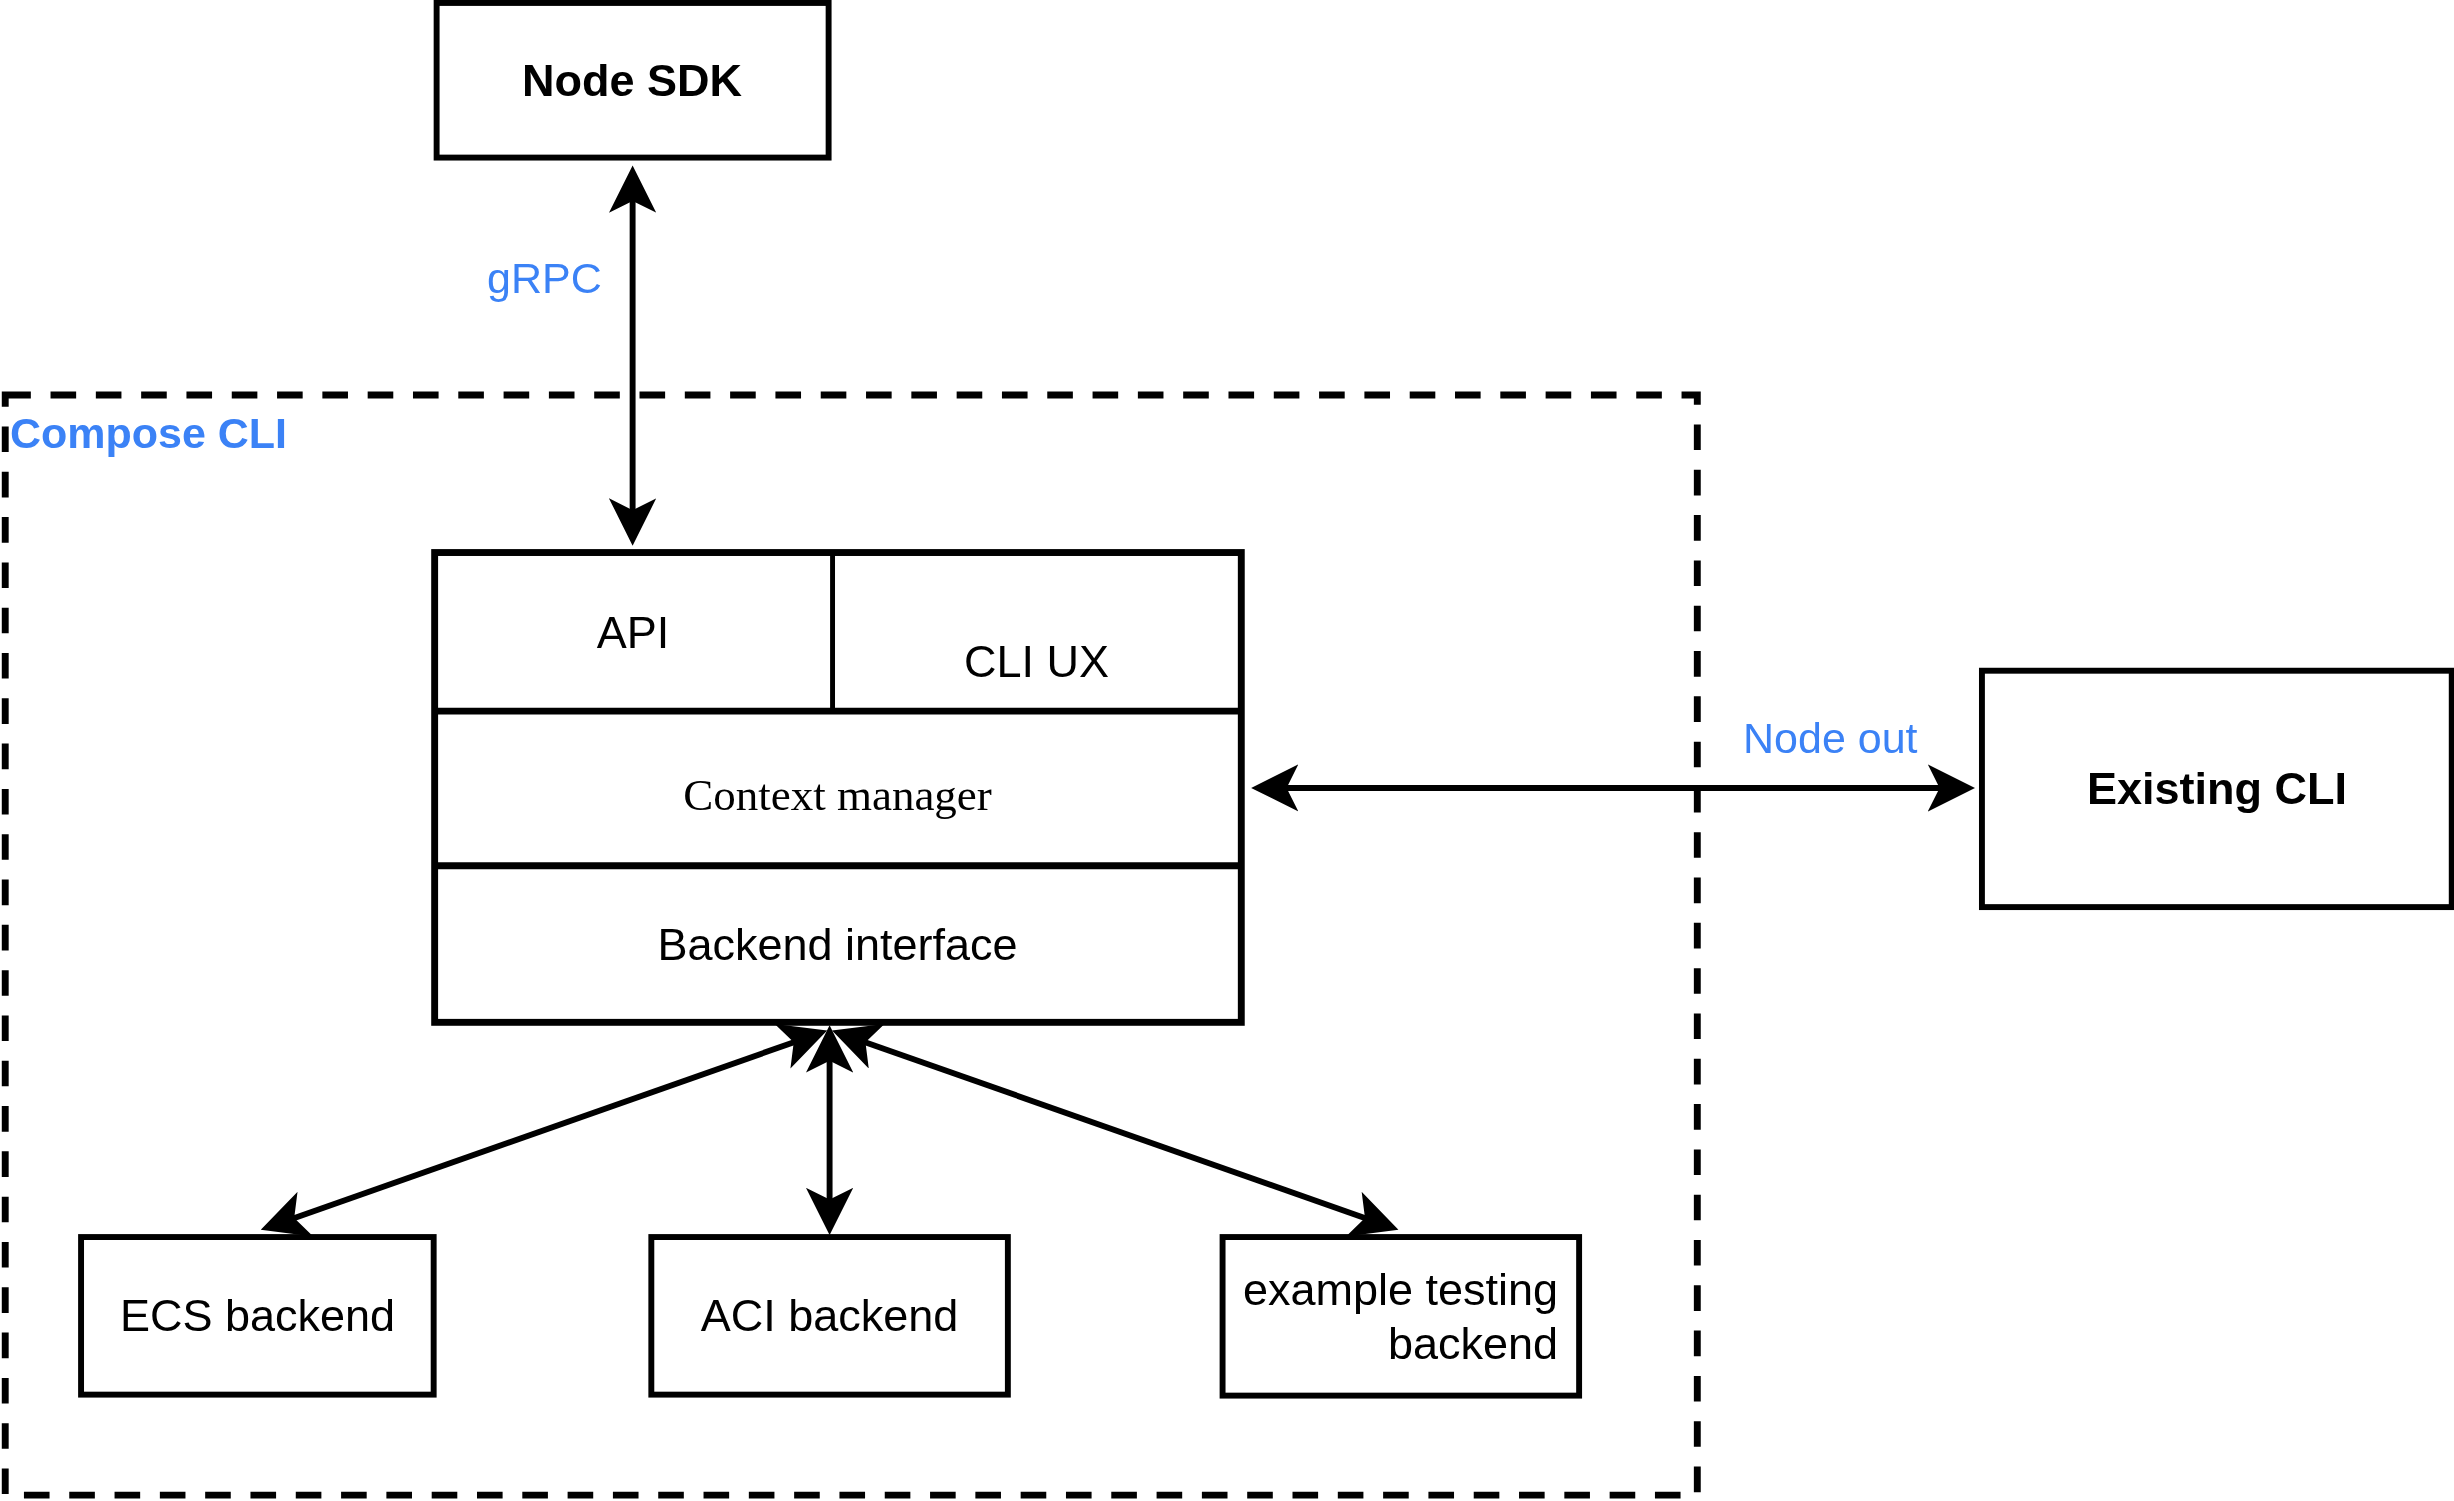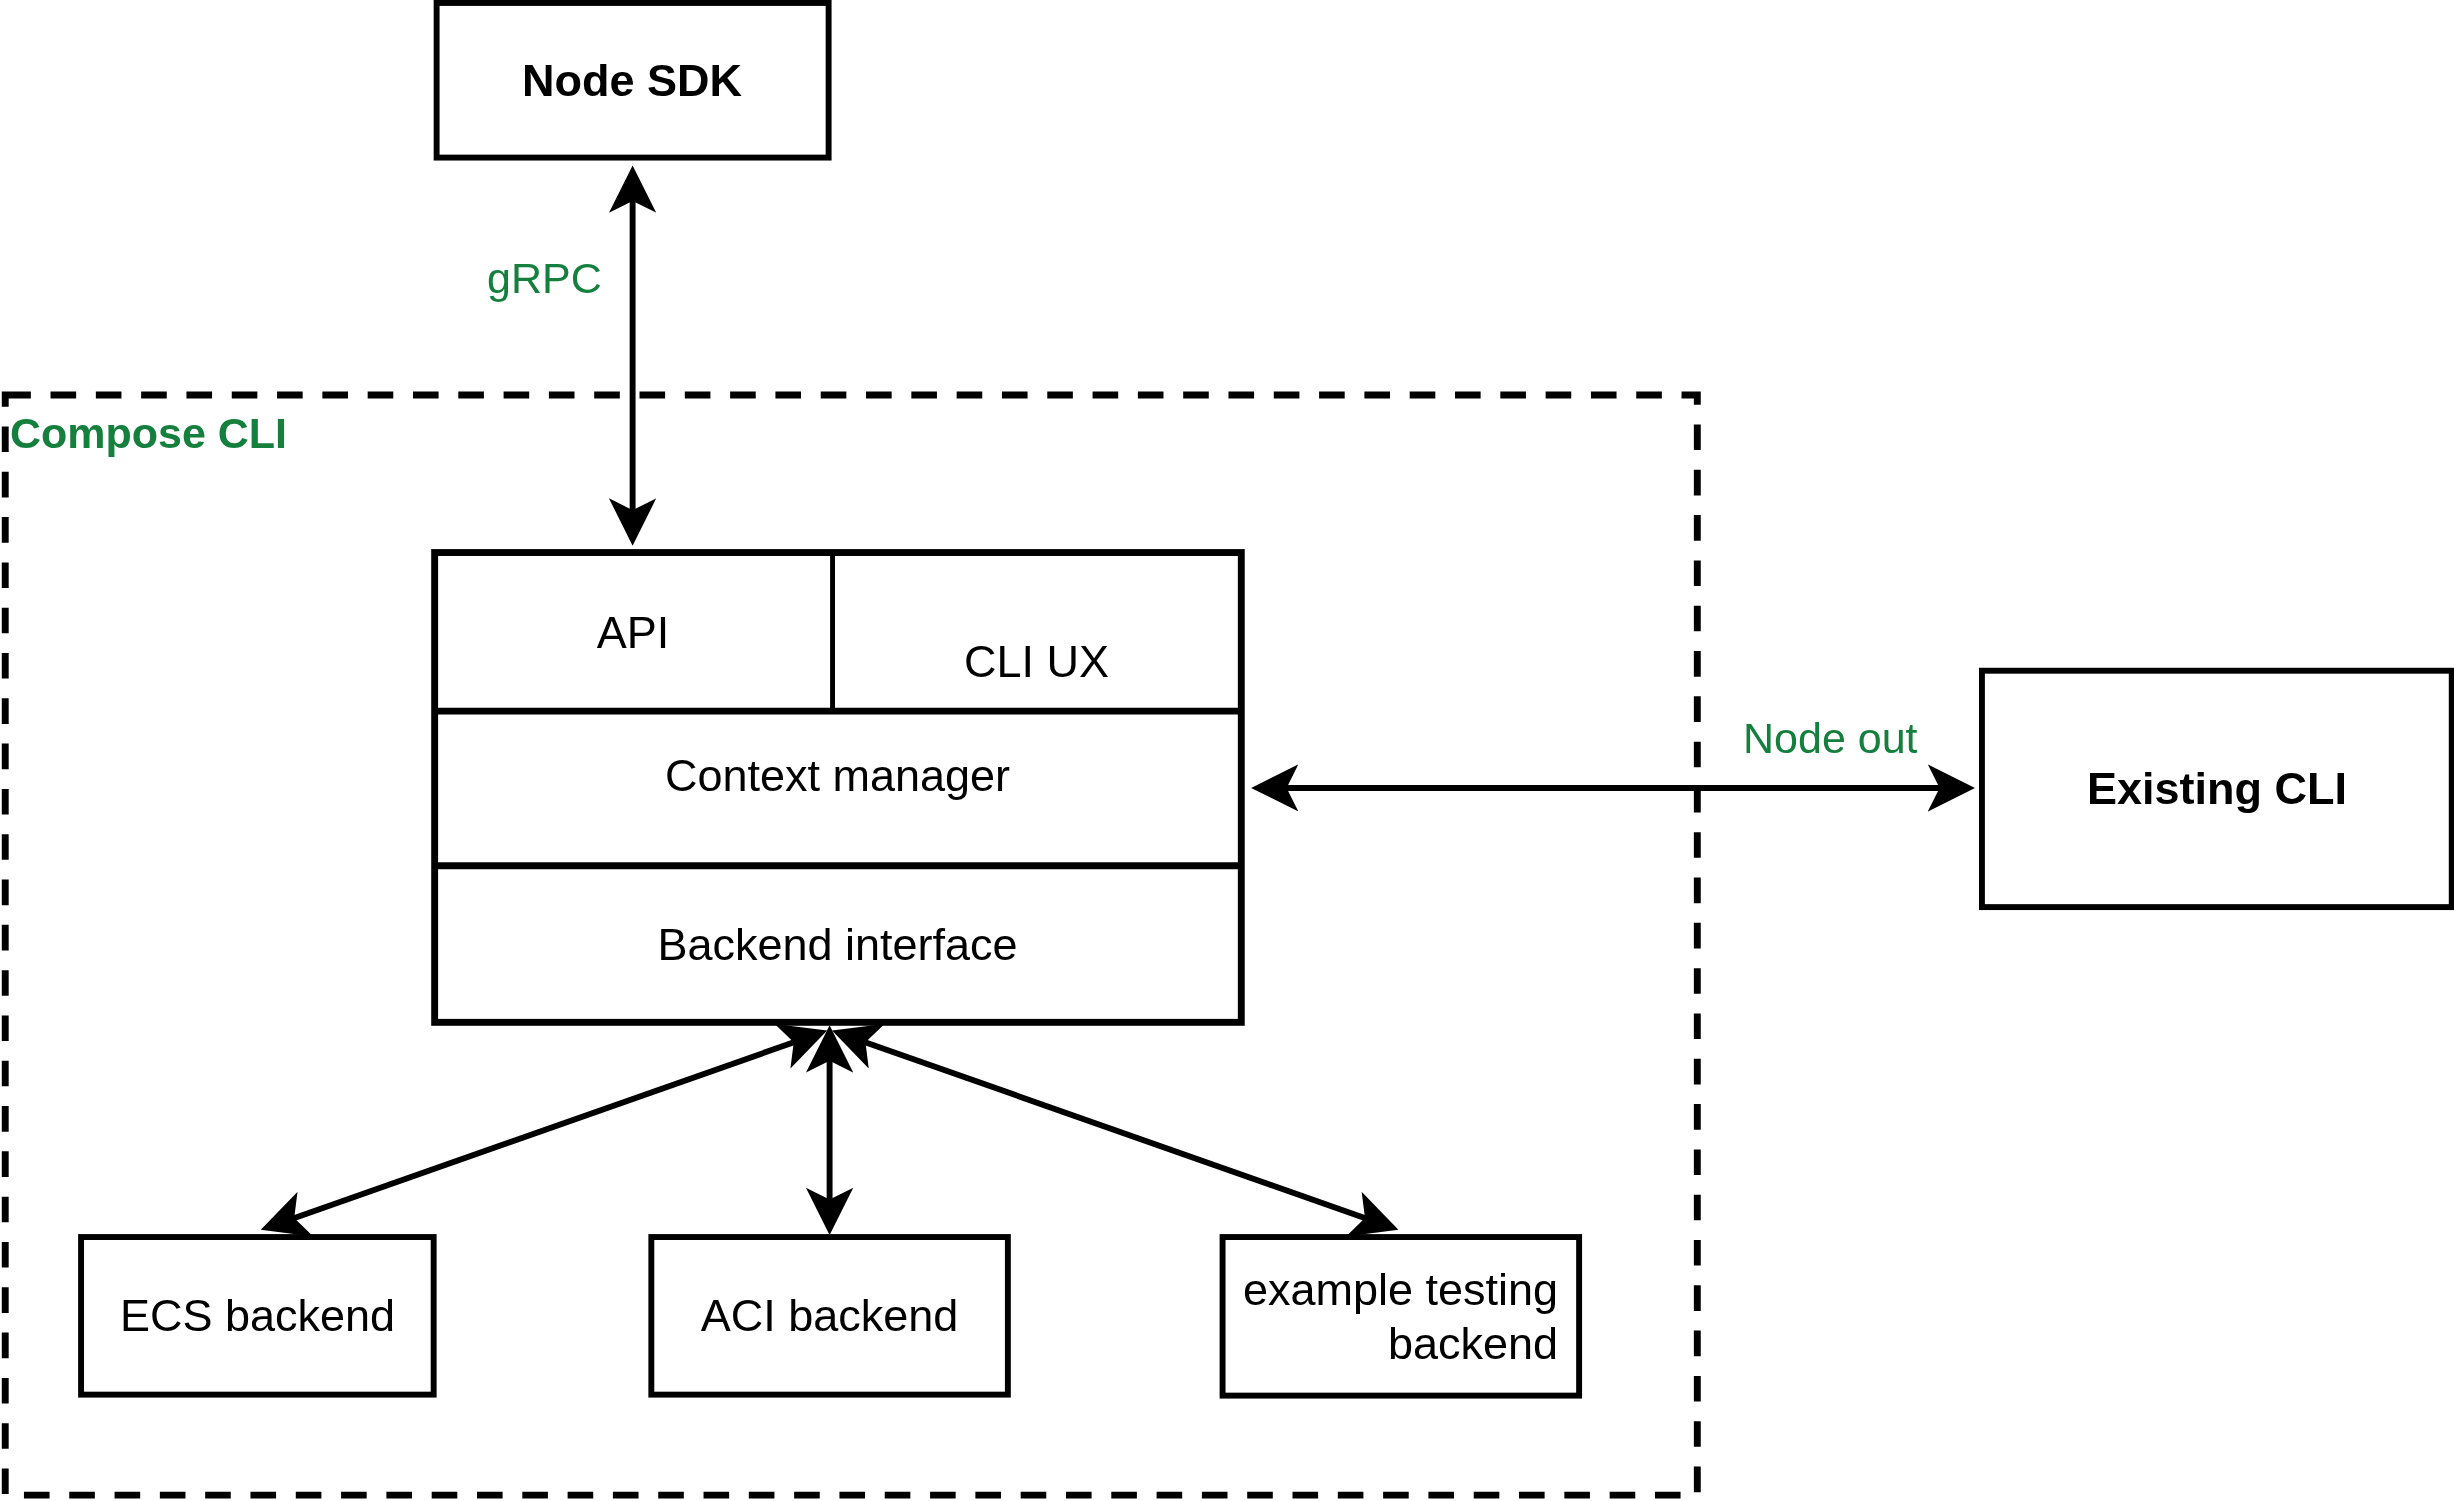--- a/index.html
+++ b/index.html
@@ -29,21 +29,21 @@
     justify-content: center;
     text-align: right;
     color: #000000;
     font-family: "Liberation Sans", sans-serif;
     line-height: 1.18;
     white-space: pre-line;
     pointer-events: none;
   }
   .edge-label {
     position: absolute;
-    color: #15803d;
+    color: #3b82f6;
     font-family: "Liberation Sans", sans-serif;
     white-space: nowrap;
     pointer-events: none;
   }
   .bold { font-weight: bold; }
   .regular { font-weight: normal; }
   .fs-44 { font-size: 43px; }
   .fs-46 { font-size: 45px; }
 </style>
 </head>
@@ -93,21 +93,21 @@
   </svg>
 
   <div class="edge-label bold fs-44" style="left:9.9px; top:409px;">Compose CLI</div>
 
   <div class="box-label bold fs-46" style="left:436px; top:3px; width:392px; height:155px;">Node SDK</div>
 
   <div class="box-label regular fs-46" style="left:434px; top:553px; width:398px; height:159px;">API</div>
 
   <div class="box-label regular fs-46" style="left:832px; top:582px; width:409px; height:159px;">CLI UX</div>
 
-  <div class="box-label regular fs-46" style="left:434px; top:698px; width:807px; height:155px;">Context manager</div>
+  <div class="box-label regular fs-46" style="left:434px; top:718px; width:807px; height:155px;font-family:Liberation Serif, serif;">Context manager</div>
 
   <div class="box-label regular fs-46" style="left:434px; top:866px; width:807px; height:157px;">Backend interface</div>
 
   <div class="box-label bold fs-46" style="left:1982px; top:671px; width:470px; height:236px;">Existing CLI</div>
 
   <div class="box-label regular fs-46" style="left:81px; top:1237px; width:353px; height:158px;">ECS backend</div>
 
   <div class="box-label regular fs-46" style="left:651px; top:1237px; width:357px; height:158px;">ACI backend</div>
 
   <div class="box-label regular fs-46" style="left:1222px; top:1237px; width:357px; height:159px;">example testing

